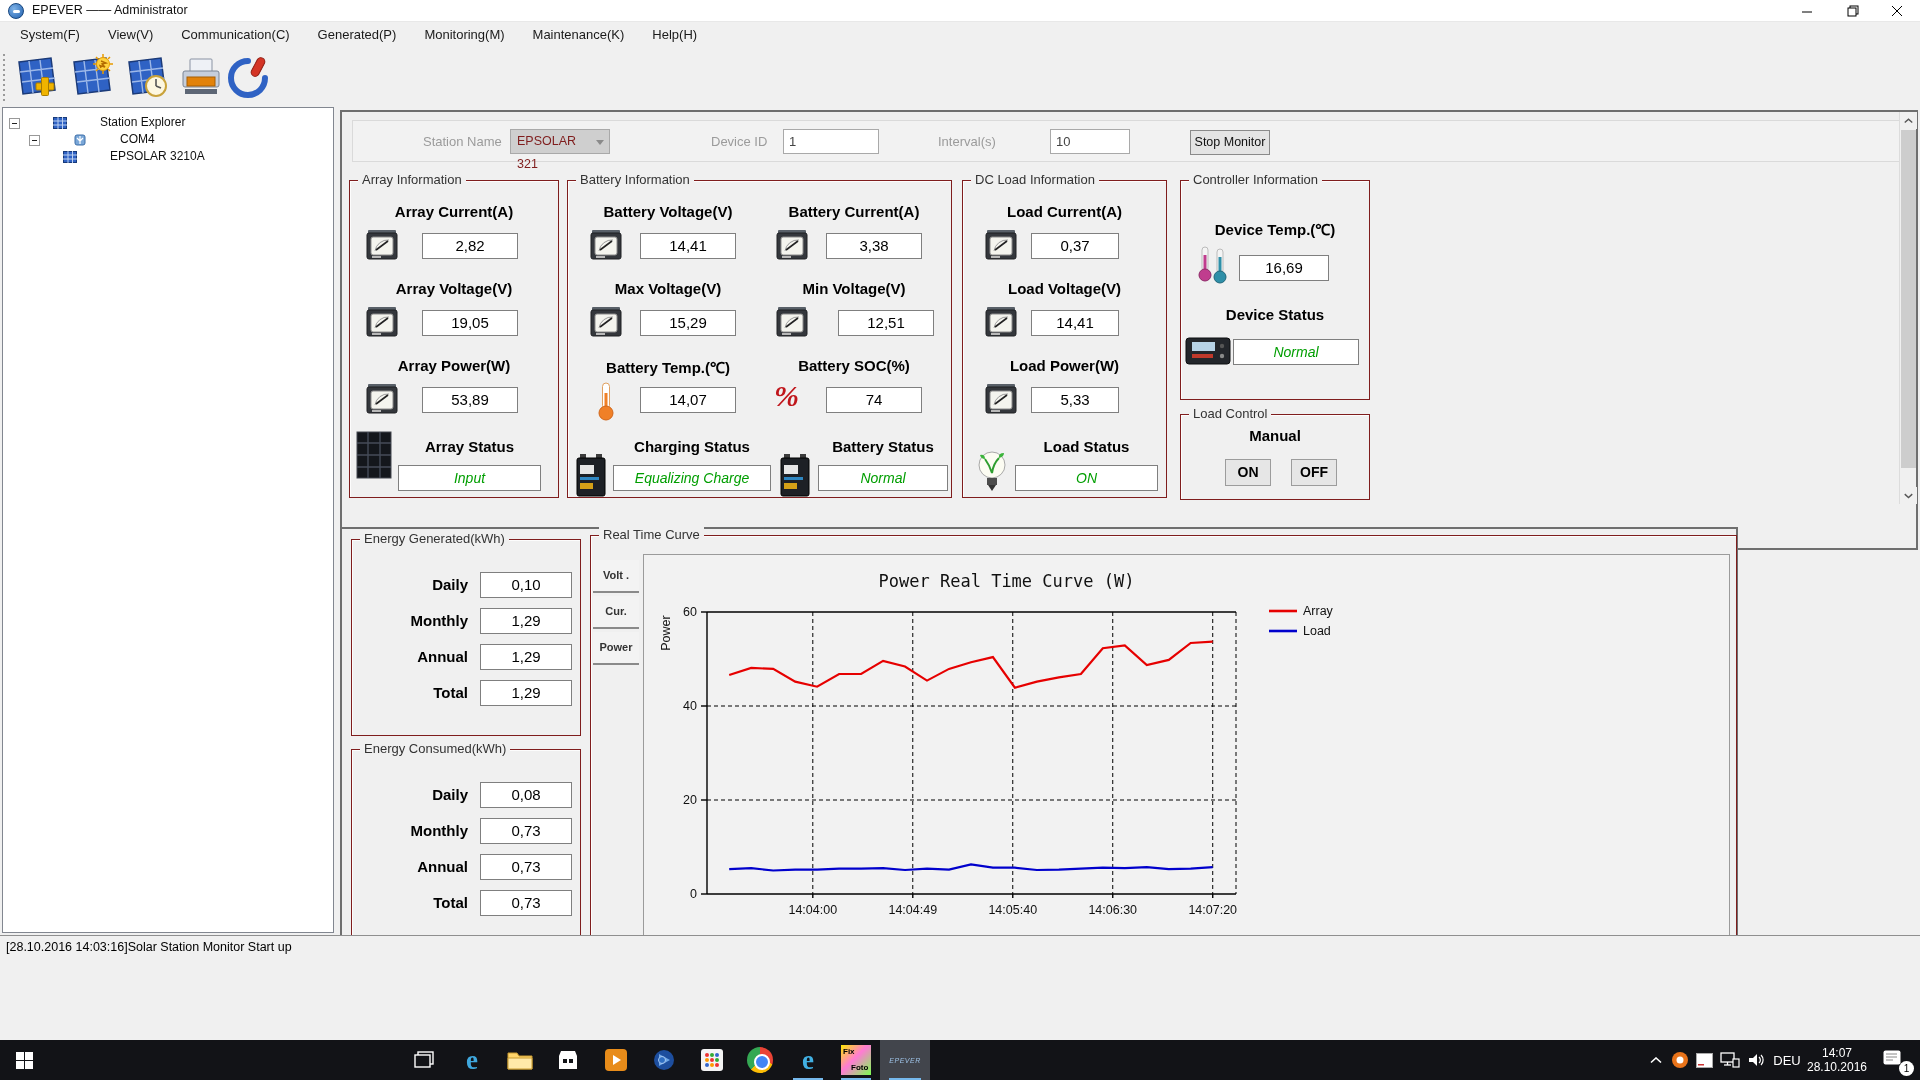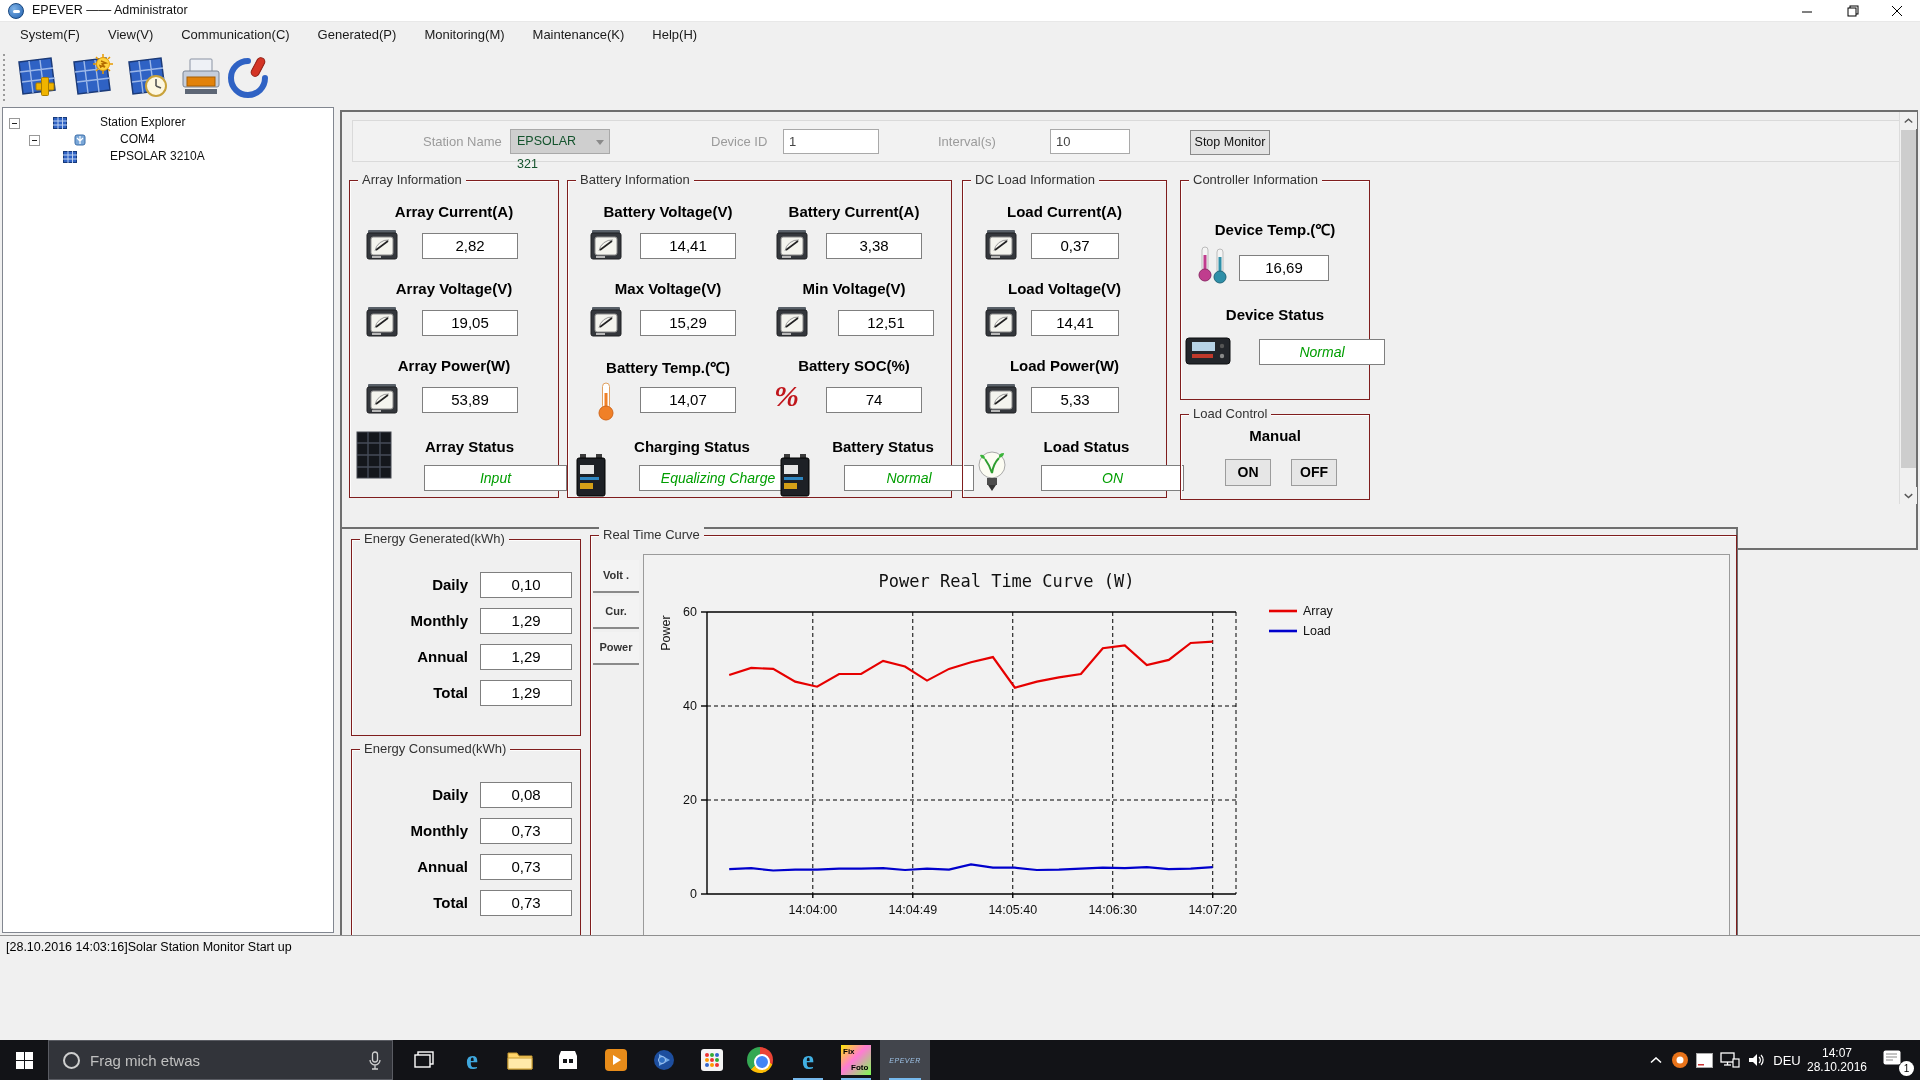--- a/index.html
+++ b/index.html
@@ -32,36 +32,36 @@
   #tree-panel { position:absolute; left:2px; top:0; width:332px; height:826px; background:#fff; border:1px solid #828790; }
   .tree-row { position:absolute; height:17px; display:flex; align-items:flex-end; font-size:12px; color:#111;gap:28px; }
   .expander { width:11px; height:11px; border:1px solid #999; background:#fff; position:relative; margin-right:5px; flex:none; }
   .expander::after { content:""; position:absolute; left:2px; top:4px; width:5px; height:1px; background:#222; }
   .tree-ico { width:14px; height:12px; margin-right:5px; flex:none; }
 
   
   #top-panel { position:absolute; left:340px; top:3px; width:1578px; height:440px; background:#f0f0f0; border:2px solid #6f6f6f; }
   #station-row { position:absolute; left:10px; top:8px; width:1548px; height:42px; background:#f2f2f2; border:1px solid #dadada; }
   .dim-label { position:absolute; font-size:13px; color:#9b9b9b; top:13px; }
-  .combo { position:absolute; top:8px; height:25px; background:#cfcfcf; border:1px solid #a9a9a9; font-size:12.5px; color:#14532d;
+  .combo { position:absolute; top:8px; height:25px; background:#cfcfcf; border:1px solid #a9a9a9; font-size:12.5px; color:#7f1d1d;
            line-height:23px; padding:0 18px 0 6px; }
   .combo .arrow { position:absolute; right:5px; top:10px; width:0; height:0; border-left:4px solid transparent; border-right:4px solid transparent; border-top:5px solid #8a8a8a; }
   .tb-input { position:absolute; top:8px; height:25px; background:#fff; border:1px solid #a9a9a9; font-size:13px; color:#444; padding:0 5px;
               font-family:"Liberation Sans", sans-serif; }
   .push-btn { background:#e4e4e4; border:1px solid #8a8a8a; font-size:12.5px; color:#111; text-align:center; cursor:default; }
 
   
   .gb { position:absolute; border:1px solid #7f1d1d; box-shadow:inset 1px 1px 0 #fdfdfd; }
   .gb-title { position:absolute; top:-9px; left:8px; background:#f0f0f0; padding:0 4px; font-size:13px; color:#333; white-space:nowrap; }
 
   .field { position:absolute; left:0; width:100%; }
   .field-label { font-size:15px; font-weight:bold; color:#000; text-align:center; white-space:nowrap; }
   .value-box { position:absolute; background:#fff; border:1px solid #7f7f7f; height:26px; line-height:24px; text-align:center; font-size:15px; color:#000; }
   .status-box { position:absolute; background:#fff; border:1px solid #7f7f7f; height:26px; line-height:24px; text-align:center; font-size:14px;
-                color:#009e00; font-style:italic;margin-left:26px; }
+                color:#009e00; font-style:italic; }
   .icon-slot { position:absolute; }
 
   .onoff { position:absolute; width:46px; height:27px; background:#e6e6e6; border:1px solid #9c9c9c; font-weight:bold; font-size:14px;
            text-align:center; line-height:25px; }
 
   
   #vsb { position:absolute; right:0; top:0; width:17px; height:392px; background:#f0f0f0; border-left:1px solid #dcdcdc; }
   .sb-arrow { position:absolute; left:0; width:17px; height:17px; display:flex; align-items:center; justify-content:center; background:#f0f0f0; }
   #vsb-thumb { position:absolute; left:1px; top:18px; width:15px; height:338px; background:#cdcdcd; }
 
@@ -534,28 +534,20 @@
 <div id="taskbar">
   <div id="start-btn">
     <div id="start-grid">
         <div></div>
         <div></div>
         <div></div>
         <div></div>
       </div>
   </div>
 
-  <div id="search-box">
-    <div id="search-ring"></div>
-    <input id="search-input" placeholder="Frag mich etwas" style="">
-    <svg id="search-mic" width="14" height="20" viewBox="0 0 14 20">
-      <rect x="4.5" y="1" width="5" height="10" rx="2.5" fill="none" stroke="#cfcfcf" stroke-width="1.3"></rect>
-      <path d="M2 9 a5 5 0 0 0 10 0 M7 14 V18 M4 18 H10" fill="none" stroke="#cfcfcf" stroke-width="1.3"></path>
-    </svg>
-  </div>
 
   <div class="tb-slot" style="left:400px">
     <svg width="20" height="18">
       <rect x="4" y="1" width="15" height="12" fill="none" stroke="#fff" stroke-width="1.4"></rect>
       <rect x="1" y="4" width="15" height="12" fill="#121317" stroke="#fff" stroke-width="1.4"></rect>
     </svg>
   </div>
 
   <div class="tb-slot" style="left:448px">
     <span class="glyph-e">e</span>

